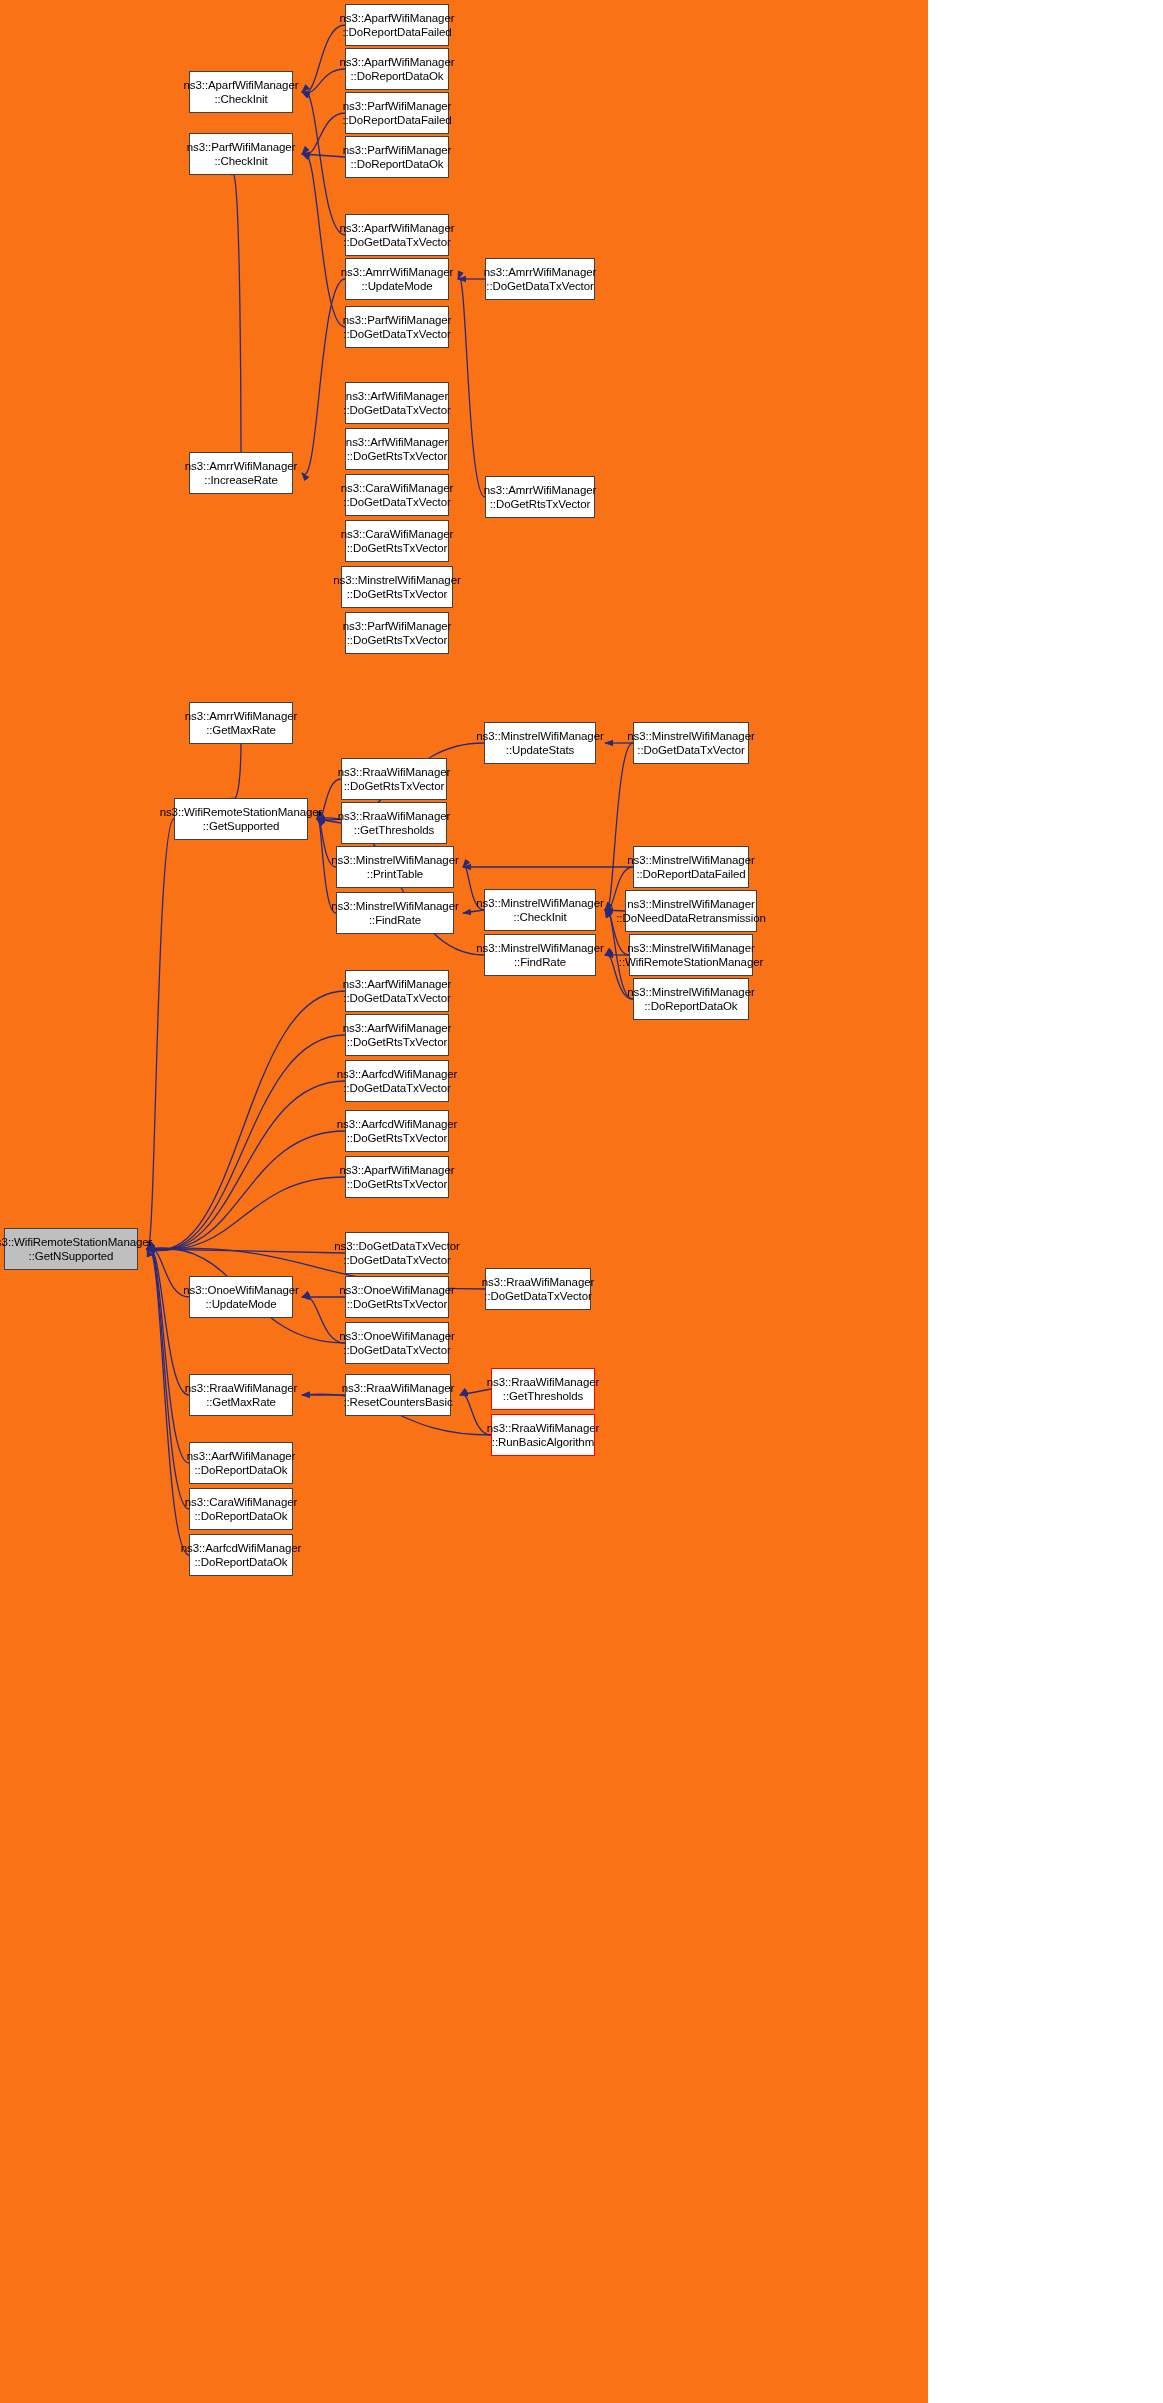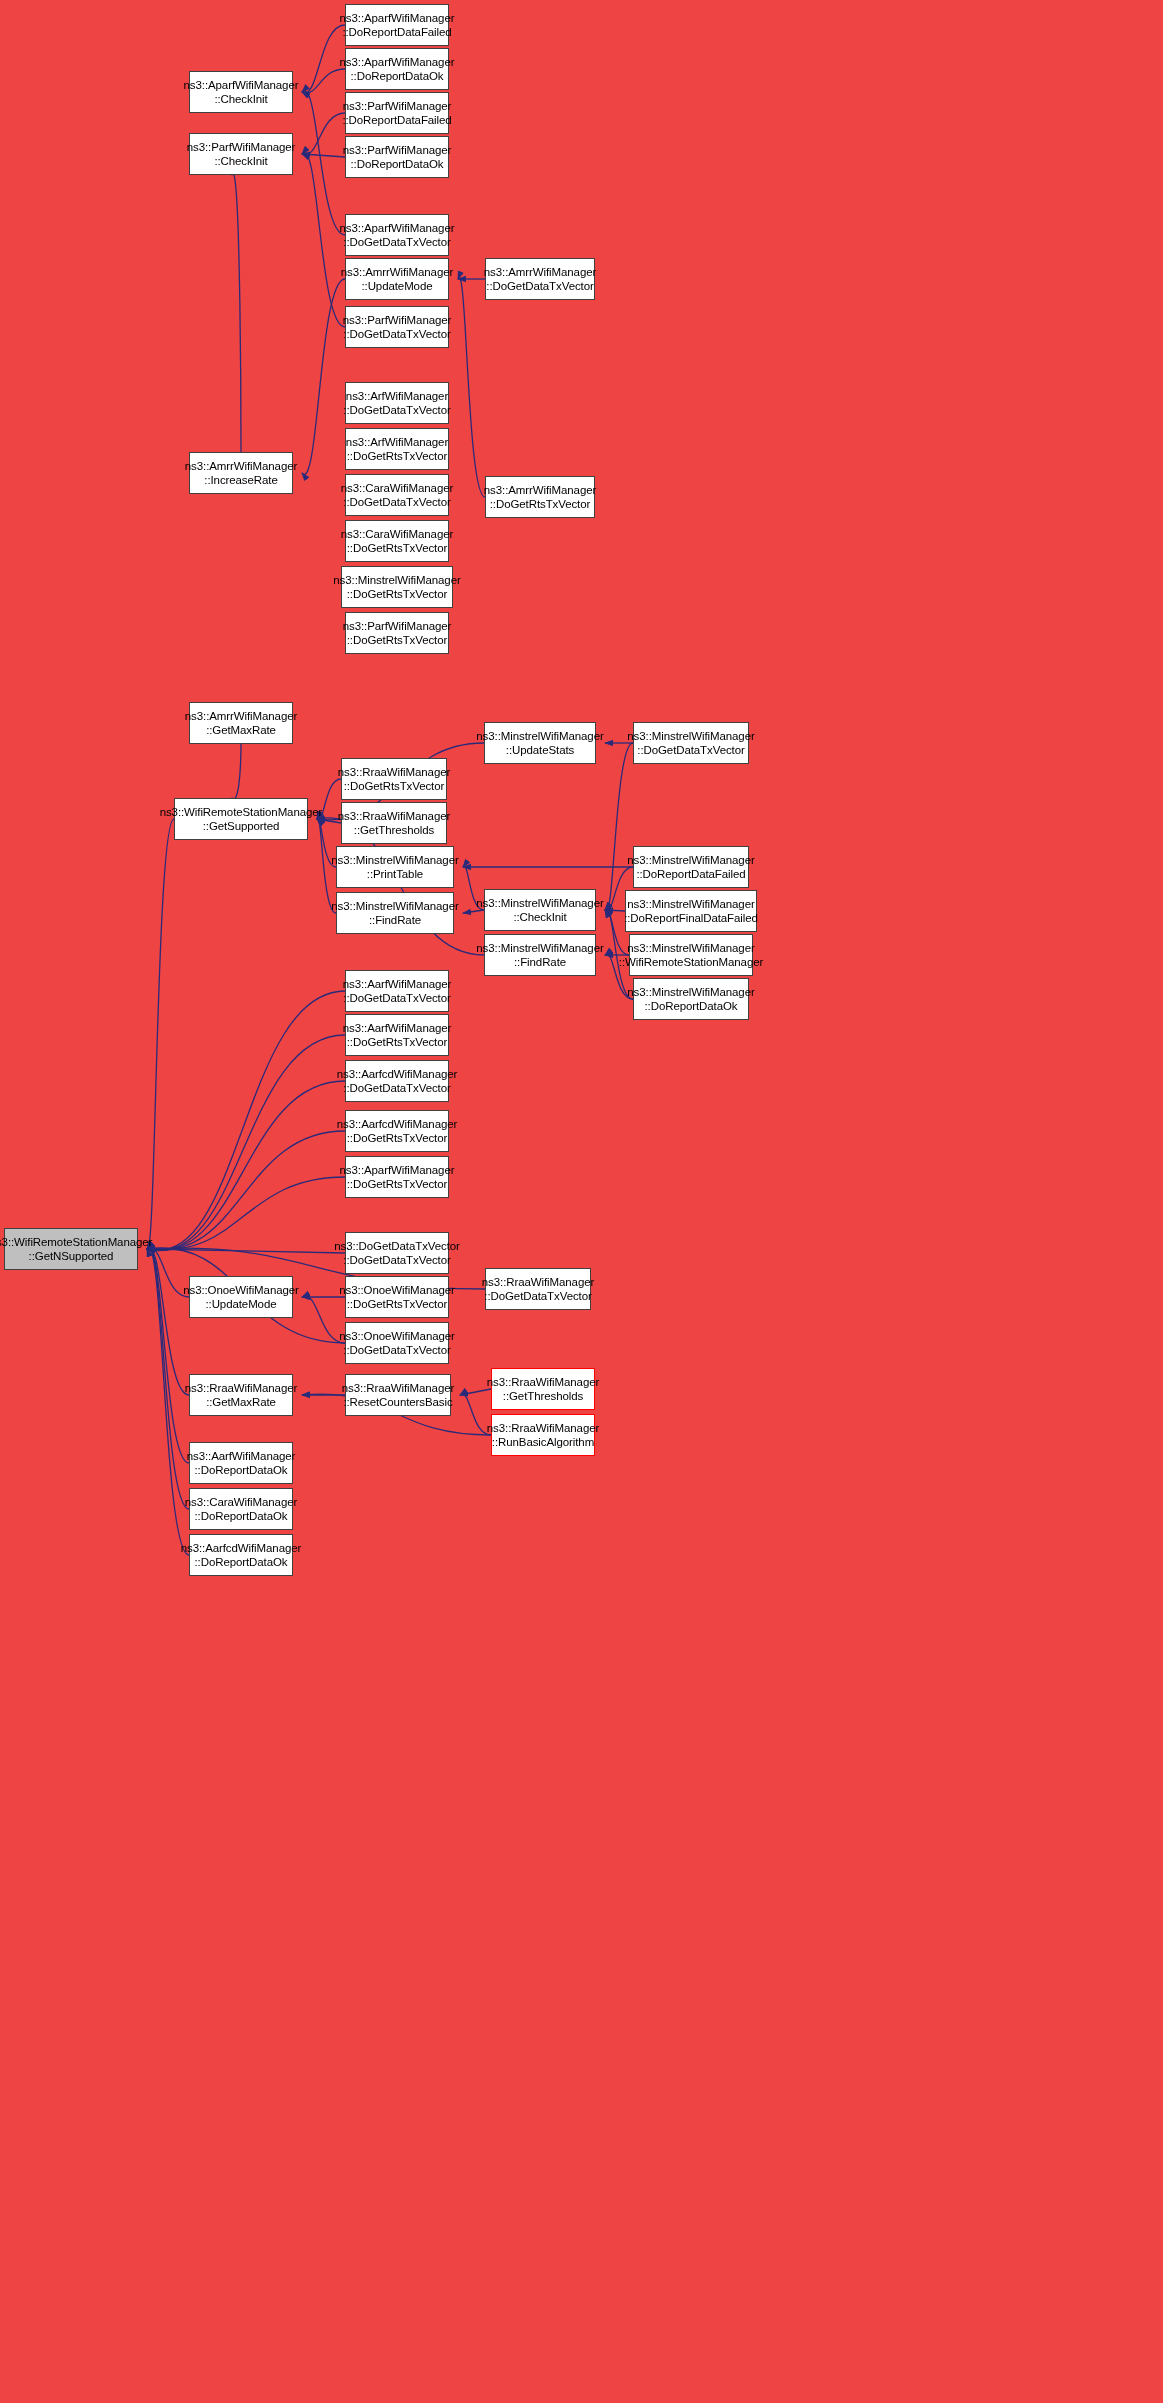--- a/index.html
+++ b/index.html
@@ -2,23 +2,23 @@
 <html><head>
 <meta charset="utf-8">
 <style>
   html, body {
     margin: 0;
     padding: 0;
     background: #ffffff;
   }
   #canvas {
     position: relative;
-    width: 1163px;
+    width: 928px;
     height: 2403px;
-    background: #ef4444;
+    background: #f97316;
     font-family: "Liberation Sans", sans-serif;
     overflow: hidden;
   }
   #edges {
     position: absolute;
     left: 0; top: 0;
     width: 1163px;
     height: 2403px;
     pointer-events: none;
   }
@@ -216,21 +216,21 @@
       <div class="node" style="left: 484px; top: 889px; width: 112px; height: 42px;">
         <span class="ln">ns3::MinstrelWifiManager</span>
         <span class="ln">::CheckInit</span>
       </div>
       <div class="node" style="left: 633px; top: 846px; width: 116px; height: 42px;">
         <span class="ln">ns3::MinstrelWifiManager</span>
         <span class="ln">::DoReportDataFailed</span>
       </div>
       <div class="node" style="left: 625px; top: 890px; width: 132px; height: 42px;">
         <span class="ln">ns3::MinstrelWifiManager</span>
-        <span class="ln">::DoReportFinalDataFailed</span>
+        <span class="ln">::DoNeedDataRetransmission</span>
       </div>
       <div class="node" style="left: 484px; top: 934px; width: 112px; height: 42px;">
         <span class="ln">ns3::MinstrelWifiManager</span>
         <span class="ln">::FindRate</span>
       </div>
       <div class="node" style="left: 629px; top: 934px; width: 124px; height: 42px;">
         <span class="ln">ns3::MinstrelWifiManager</span>
         <span class="ln">::WifiRemoteStationManager</span>
       </div>
       <div class="node" style="left: 633px; top: 978px; width: 116px; height: 42px;">

